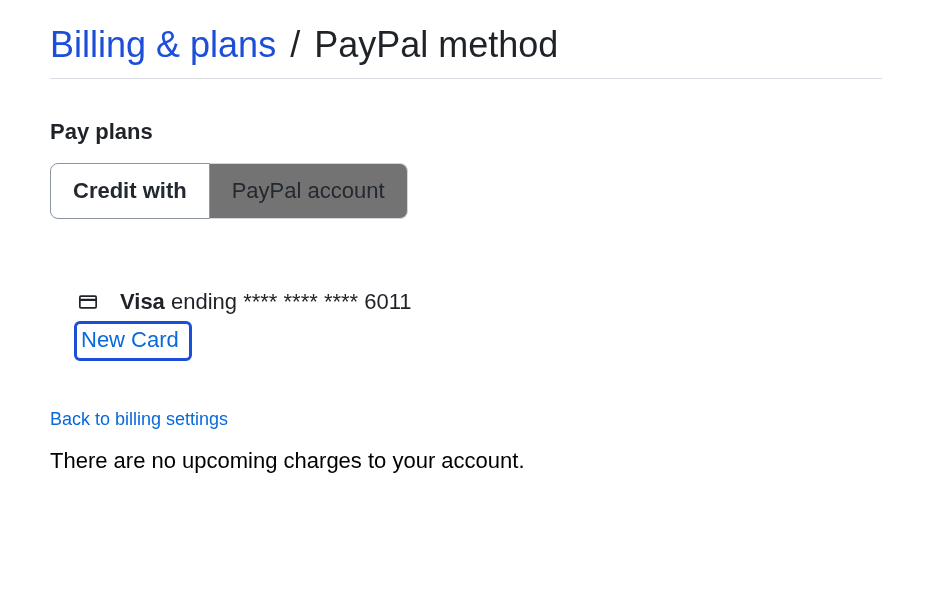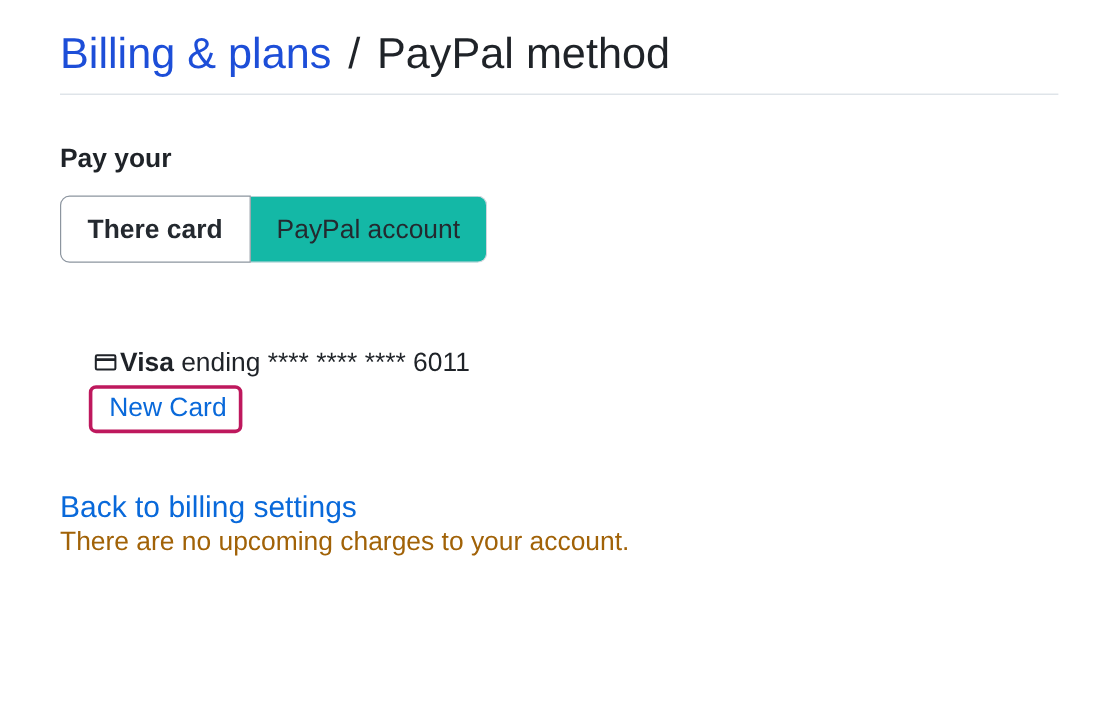--- a/index.html
+++ b/index.html
@@ -44,21 +44,21 @@
     }
     .segmented {
       display: inline-flex;
       border-radius: 8px;
       margin-bottom: 70px;
     }
     .segmented button {
       font-family: inherit;
       font-size: 22px;
       padding: 14px 22px;
-      background: #14b8a6;
+      background: #737373;
       border: 1px solid #d0d7de;
       color: #24292f;
       cursor: pointer;
       line-height: 1.2;
     }
     .segmented button:first-child {
       border-top-left-radius: 8px;
       border-bottom-left-radius: 8px;
     }
     .segmented button:last-child {
@@ -69,78 +69,78 @@
     .segmented button.active {
       background: #ffffff;
       font-weight: 600;
       border-color: #8c959f;
       position: relative;
       z-index: 1;
     }
     .card-row {
       display: flex;
       align-items: center;
-      gap: 0;
+      gap: 20px;
       font-size: 22px;
       margin-left: 26px;
       margin-bottom: 6px;
       color: #1f2328;
     }
     .card-row .brand {
       font-weight: 600;
     }
     .card-icon {
       width: 24px;
       height: 18px;
       flex-shrink: 0;
     }
     .new-card-wrap {
       margin-left: 24px;
       margin-bottom: 48px;
     }
     .new-card-highlight {
       display: inline-block;
-      border: 3px solid #be185d;
+      border: 3px solid #1d4ed8;
       border-radius: 6px;
-      padding: 3px 10px 5px 14px;
+      padding: 3px 10px 5px 4px;
     }
     .new-card-link {
       color: #0969da;
       text-decoration: none;
       font-size: 22px;
     }
     .back-link {
       color: #0969da;
       text-decoration: none;
-      font-size: 25px;
+      font-size: 18px;
       display: inline-block;
-      margin-bottom: 0;
+      margin-bottom: 18px;
     }
     .note {
-      color: #a16207;
+      color: #000000;
       font-size: 22px;
     }
   </style>
 </head>
 <body>
 
 
 
 <h1 class="breadcrumb">
   <a href="#">Billing &amp; plans</a>
   <span class="sep">/</span>
   <span class="current">PayPal method</span>
 </h1>
 
 <hr class="divider">
 
-<h2 class="section-heading">Pay your</h2>
+<h2 class="section-heading">Pay plans</h2>
 
 <div class="segmented">
-  <button class="active">There card</button>
+  <button class="active">Credit with</button>
   <button>PayPal account</button>
 </div>
 
 <div class="card-row">
   <svg class="card-icon" viewBox="0 0 16 16" fill="#1f2328">
     <path d="M0 3.75A1.75 1.75 0 0 1 1.75 2h12.5A1.75 1.75 0 0 1 16 3.75v8.5A1.75 1.75 0 0 1 14.25 14H1.75A1.75 1.75 0 0 1 0 12.25v-8.5Zm1.75-.25a.25.25 0 0 0-.25.25V5h13V3.75a.25.25 0 0 0-.25-.25H1.75ZM1.5 12.25c0 .138.112.25.25.25h12.5a.25.25 0 0 0 .25-.25V7h-13v5.25Z"></path>
   </svg>
   <span>
     <span class="brand">Visa</span>
     <span>ending **** **** **** 6011</span>

